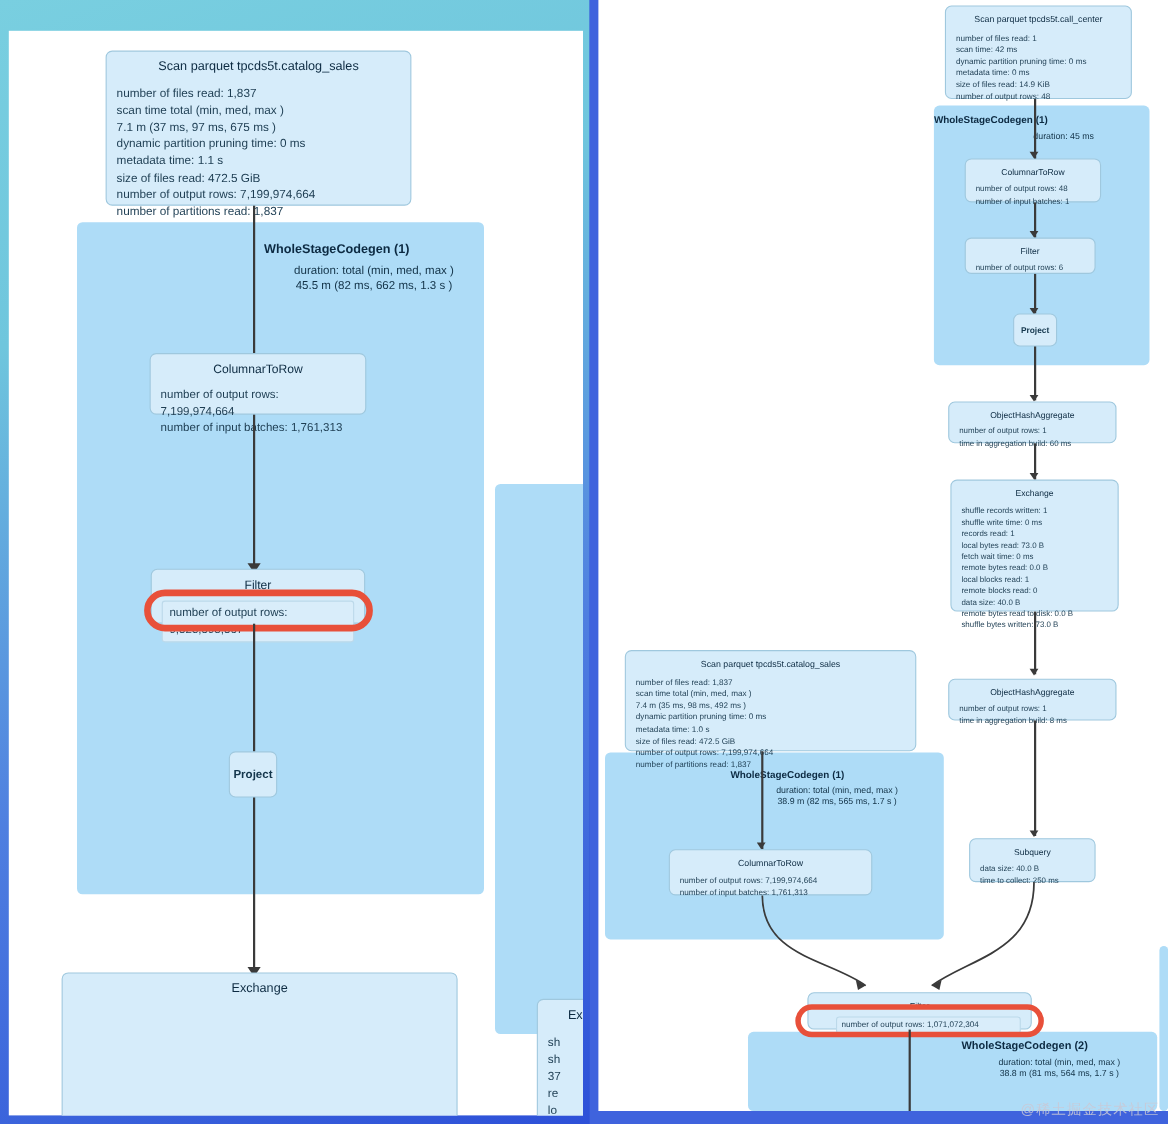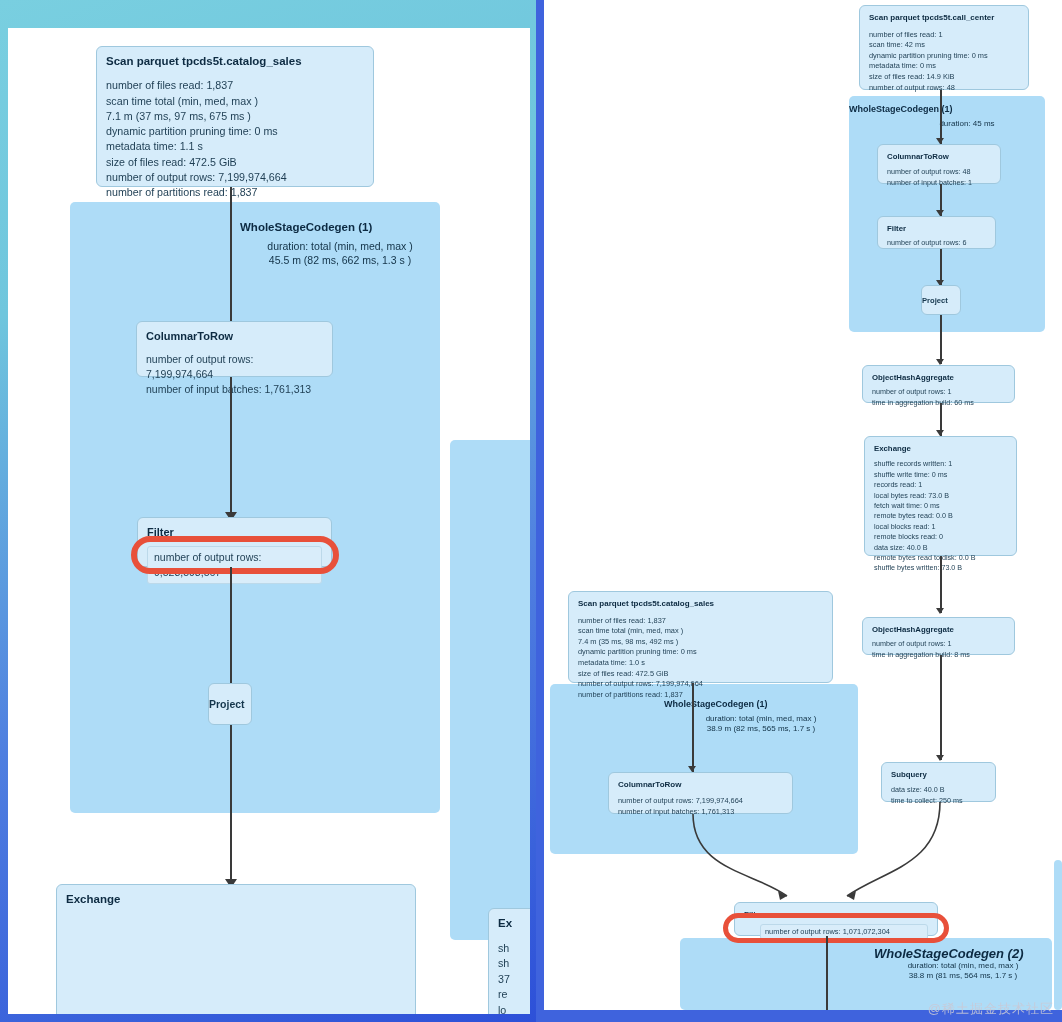--- a/index.html
+++ b/index.html
@@ -34,23 +34,23 @@
     position:absolute;text-align:center;color:#123247;line-height:1.3;
     white-space:pre-line;
   }
 
   
   .node{
     position:absolute;background:#d6ecfa;border:1px solid #9fc8de;
     border-radius:6px;box-sizing:border-box;padding:7px 9px 8px 9px;
     color:#14364c;
   }
-  .node .nt{font-weight:bold;color:#0d2b42;display:block;}
+  .node .nt{font-weight:normal;color:#0d2b42;display:block;text-align:center;}
   .node .metrics{display:block;white-space:pre-line;color:#1d3d52;}
-  .node.plain{display:flex;align-items:center;
+  .node.plain{display:flex;align-items:center;justify-content:center;
     font-weight:bold;padding:0;}
 
   
   .metric-box{
     background:#d9edfa;border:1px solid #bcd9ea;border-radius:3px;
     padding:3px 6px;box-sizing:border-box;color:#1d3d52;display:block;
   }
 
   
   .redring{
@@ -147,21 +147,21 @@
   <div class="cluster" style="left:305px;top:96px;width:196px;height:236px;"></div>
   <div class="cluster-title" style="left:305px;top:104px;width:196px;font-size:9px;">WholeStageCodegen (1)</div>
   <div class="cluster-sub" style="left:345px;top:119px;width:156px;font-size:8px;">duration: 45 ms</div>
 
   <div class="cluster" style="left:6px;top:684px;width:308px;height:170px;"></div>
   <div class="cluster-title" style="left:120px;top:699px;width:194px;font-size:9px;">WholeStageCodegen (1)</div>
   <div class="cluster-sub" style="left:120px;top:714px;width:194px;font-size:8px;">duration: total (min, med, max )
 38.9 m (82 ms, 565 ms, 1.7 s )</div>
 
   <div class="cluster" style="left:136px;top:938px;width:372px;height:72px;"></div>
-  <div class="cluster-title" style="left:330px;top:946px;width:178px;font-size:13px;font-style:italic;">WholeStageCodegen (2)</div>
+  <div class="cluster-title" style="left:330px;top:946px;width:178px;font-size:10px;">WholeStageCodegen (2)</div>
   <div class="cluster-sub" style="left:330px;top:961px;width:178px;font-size:8px;">duration: total (min, med, max )
 38.8 m (81 ms, 564 ms, 1.7 s )</div>
   <div class="cluster" style="left:510px;top:860px;width:8px;height:150px;"></div>
 
   <div class="node" style="left:315px;top:5px;width:170px;height:85px;font-size:7.4px;line-height:10.6px;">
     <span class="nt" style="font-size:8px;margin-bottom:6px;">Scan parquet tpcds5t.call_center</span>
     <span class="metrics">number of files read: 1
 scan time: 42 ms
 dynamic partition pruning time: 0 ms
 metadata time: 0 ms

